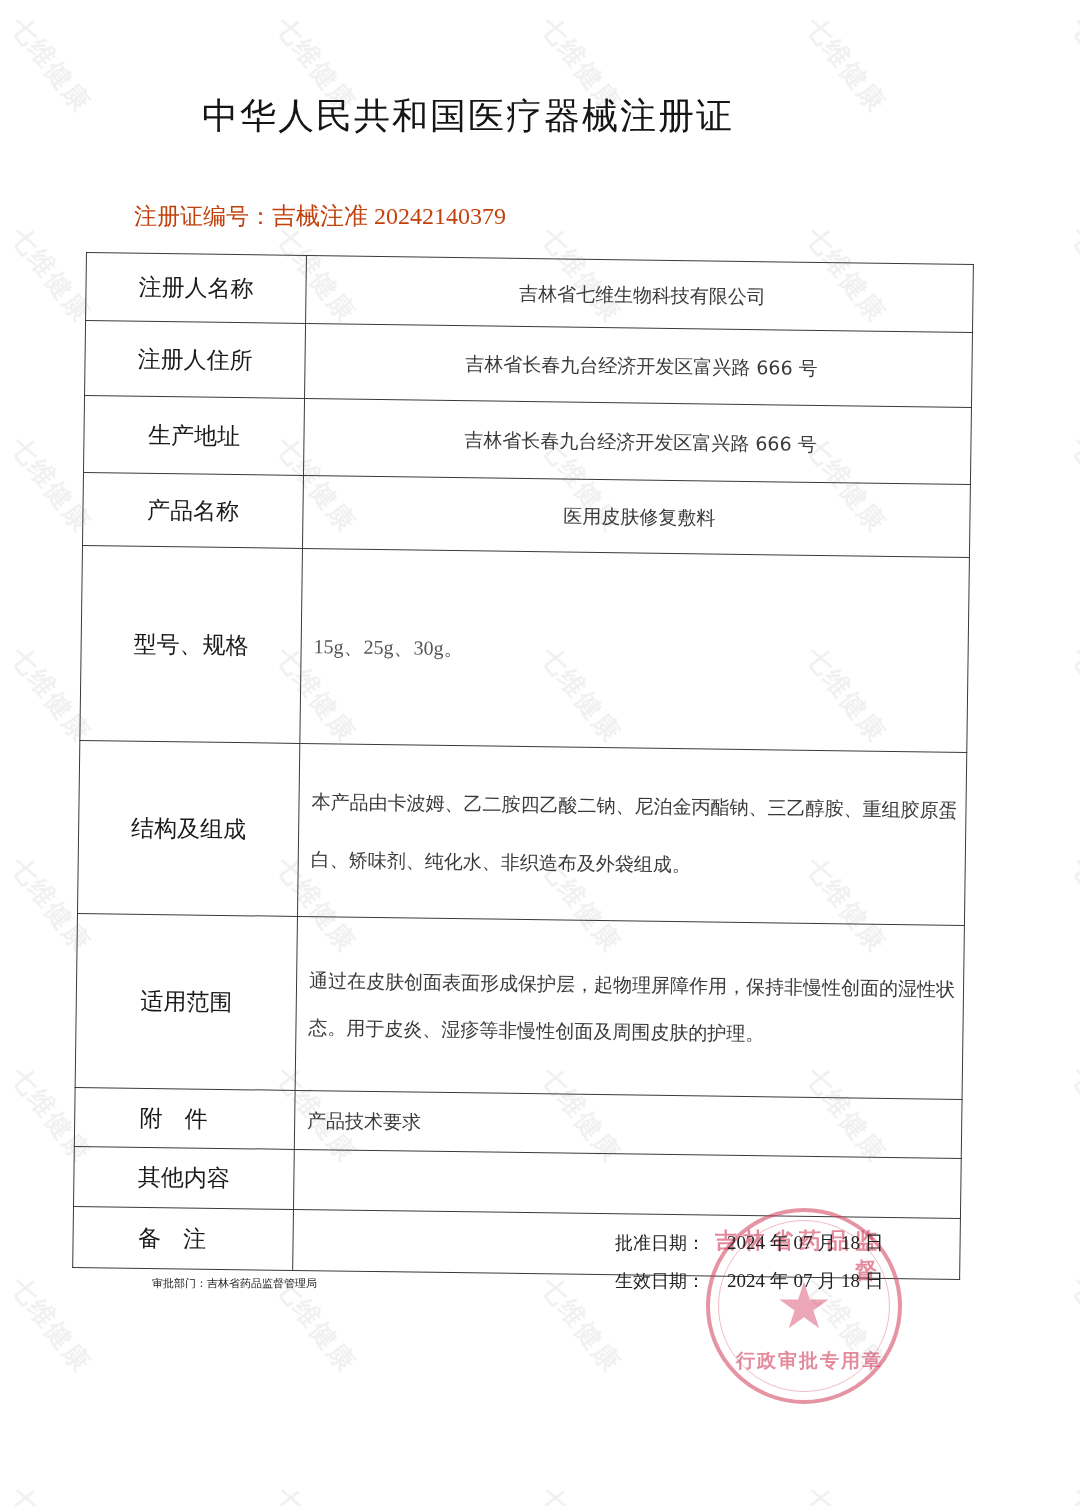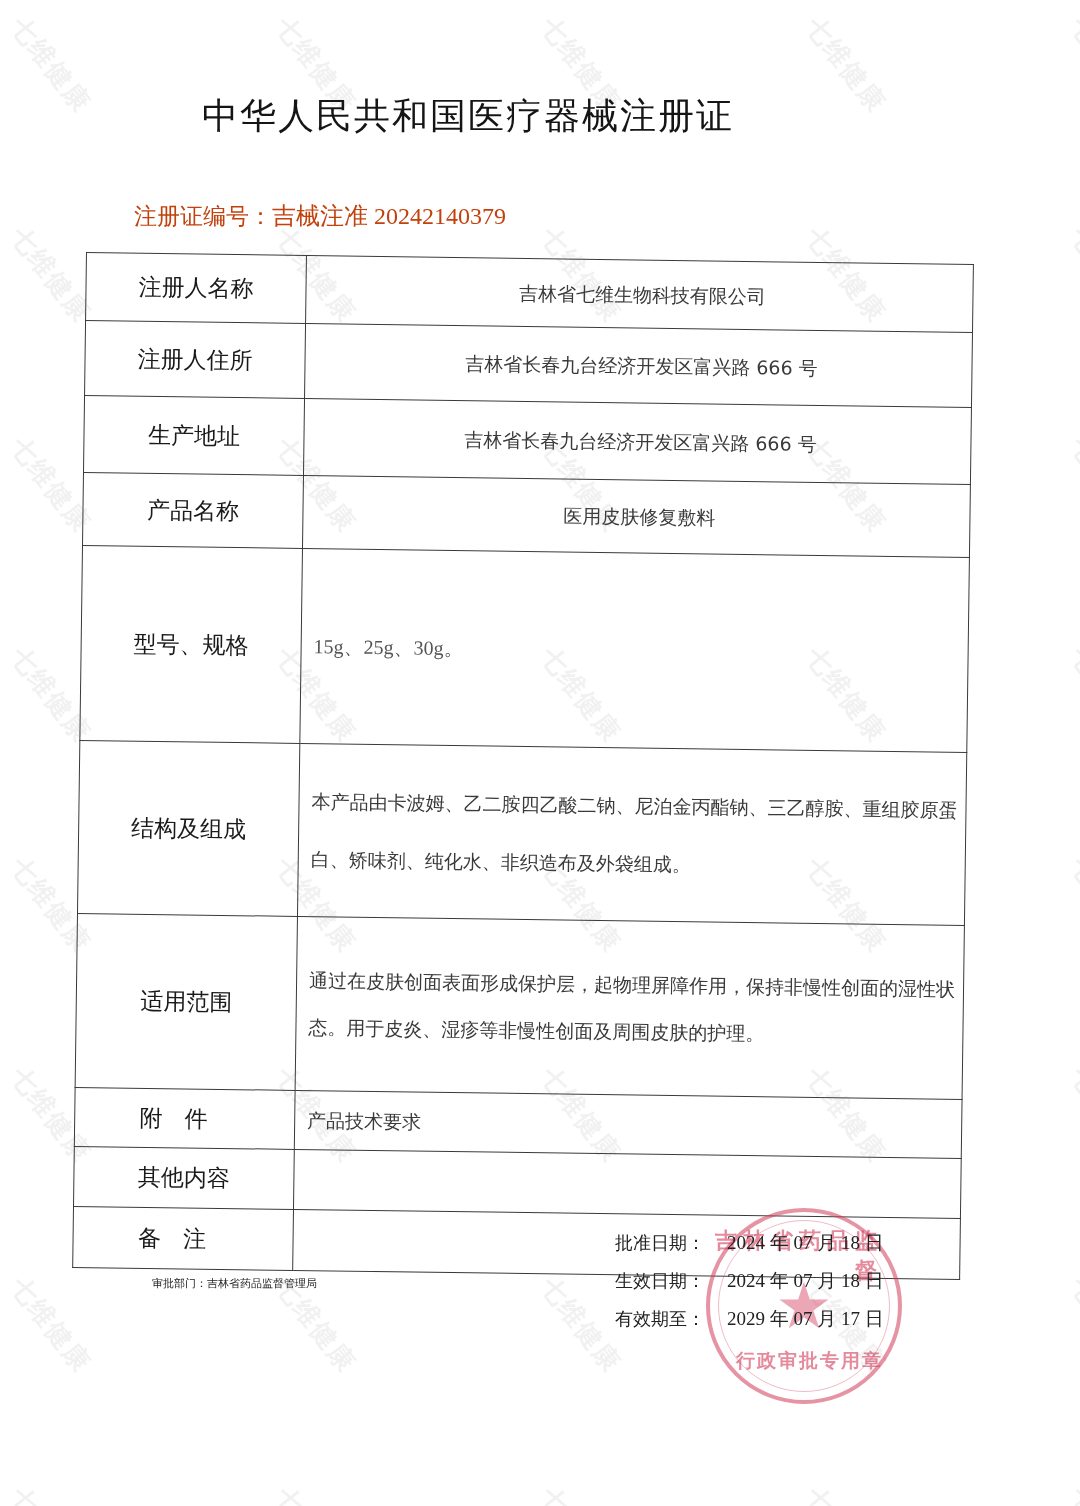--- a/index.html
+++ b/index.html
@@ -172,17 +172,13 @@
 
 <div class="footer dates">
   <div class="date-row">
     <span class="date-label">批准日期：</span>
     <span class="date-val">2024 年 07 月 18 日</span>
   </div>
   <div class="date-row">
     <span class="date-label">生效日期：</span>
     <span class="date-val">2024 年 07 月 18 日</span>
   </div>
-  <div class="date-row">
-    <span class="date-label">有效期至：</span>
-    <span class="date-val">2029 年 07 月 17 日</span>
-  </div>
 </div>
 
 </body></html>

